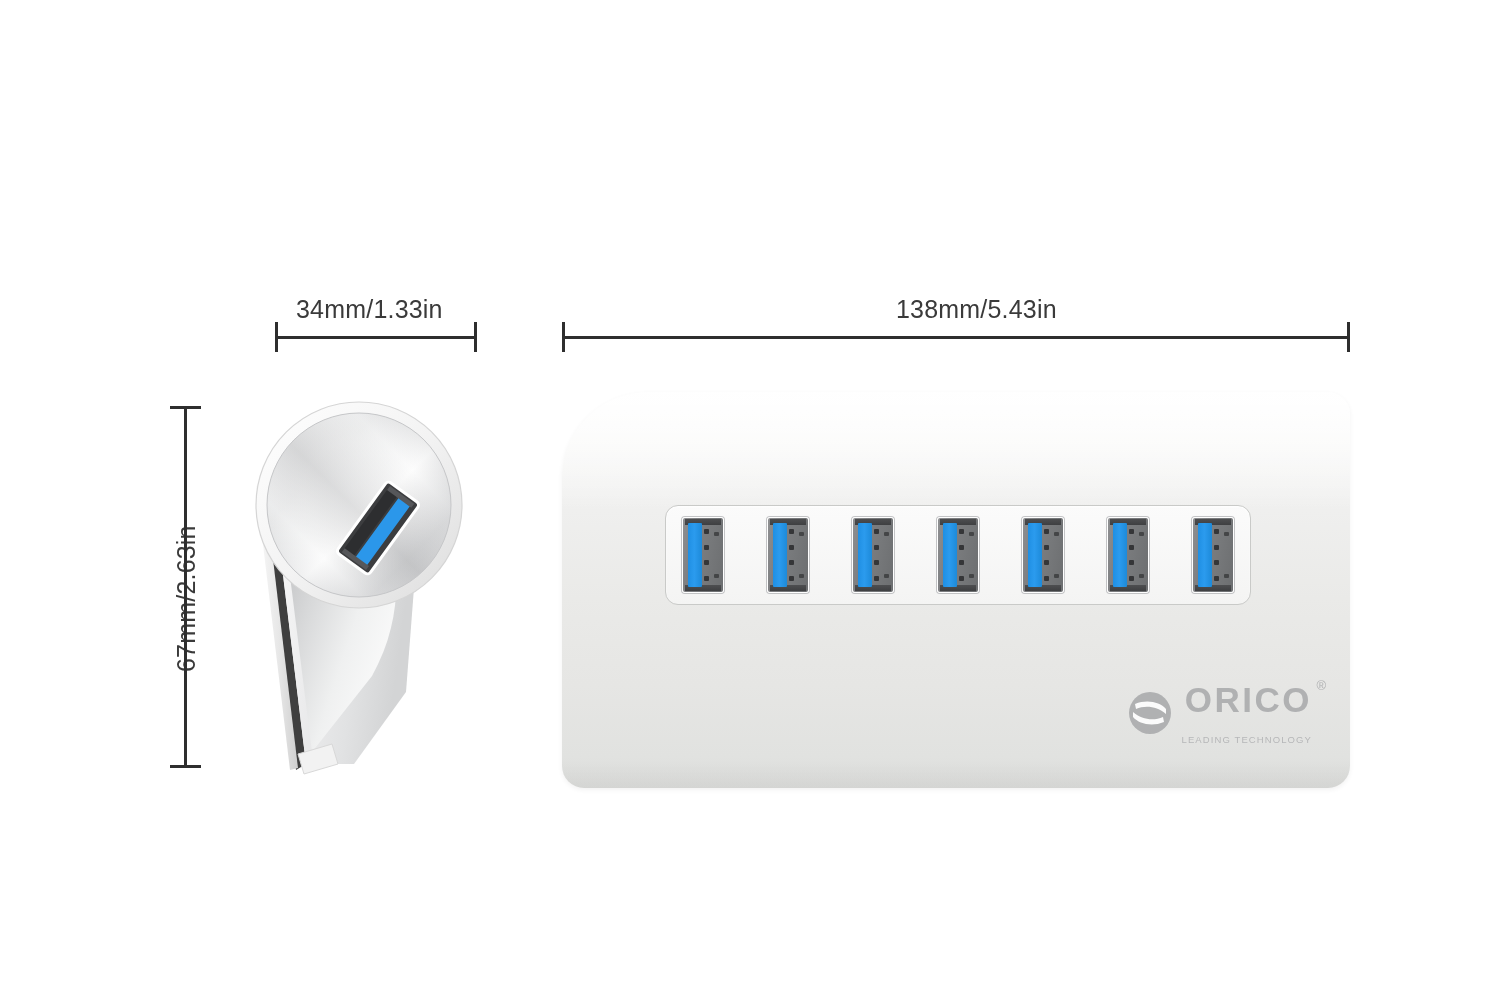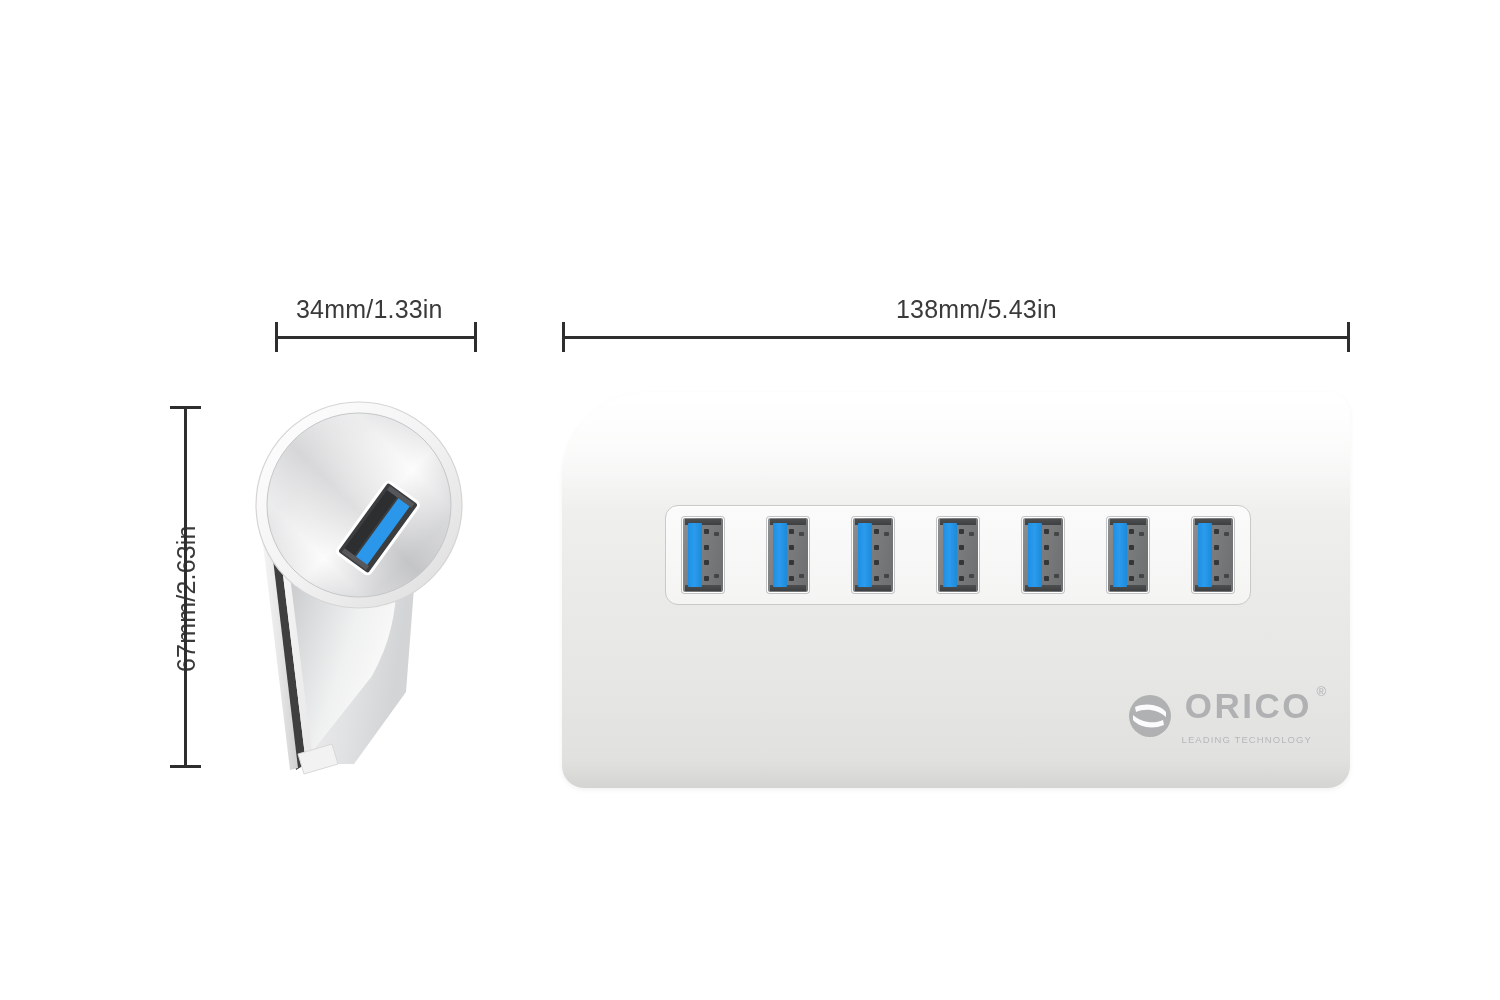--- a/index.html
+++ b/index.html
@@ -225,21 +225,21 @@
   }
   #brand-logo .reg {
     position: absolute;
     top: -3px;
     right: -14px;
     font-size: 13px;
     font-weight: normal;
     letter-spacing: 0;
   }
   #brand-logo .tagline {
-    margin-top: 12px;
+    margin-top: 18px;
     font-size: 9.5px;
     letter-spacing: 1.1px;
     color: #b0b1b3;
     white-space: nowrap;
   }
 </style>
 </head>
 <body>
 
 <div id="stage">

